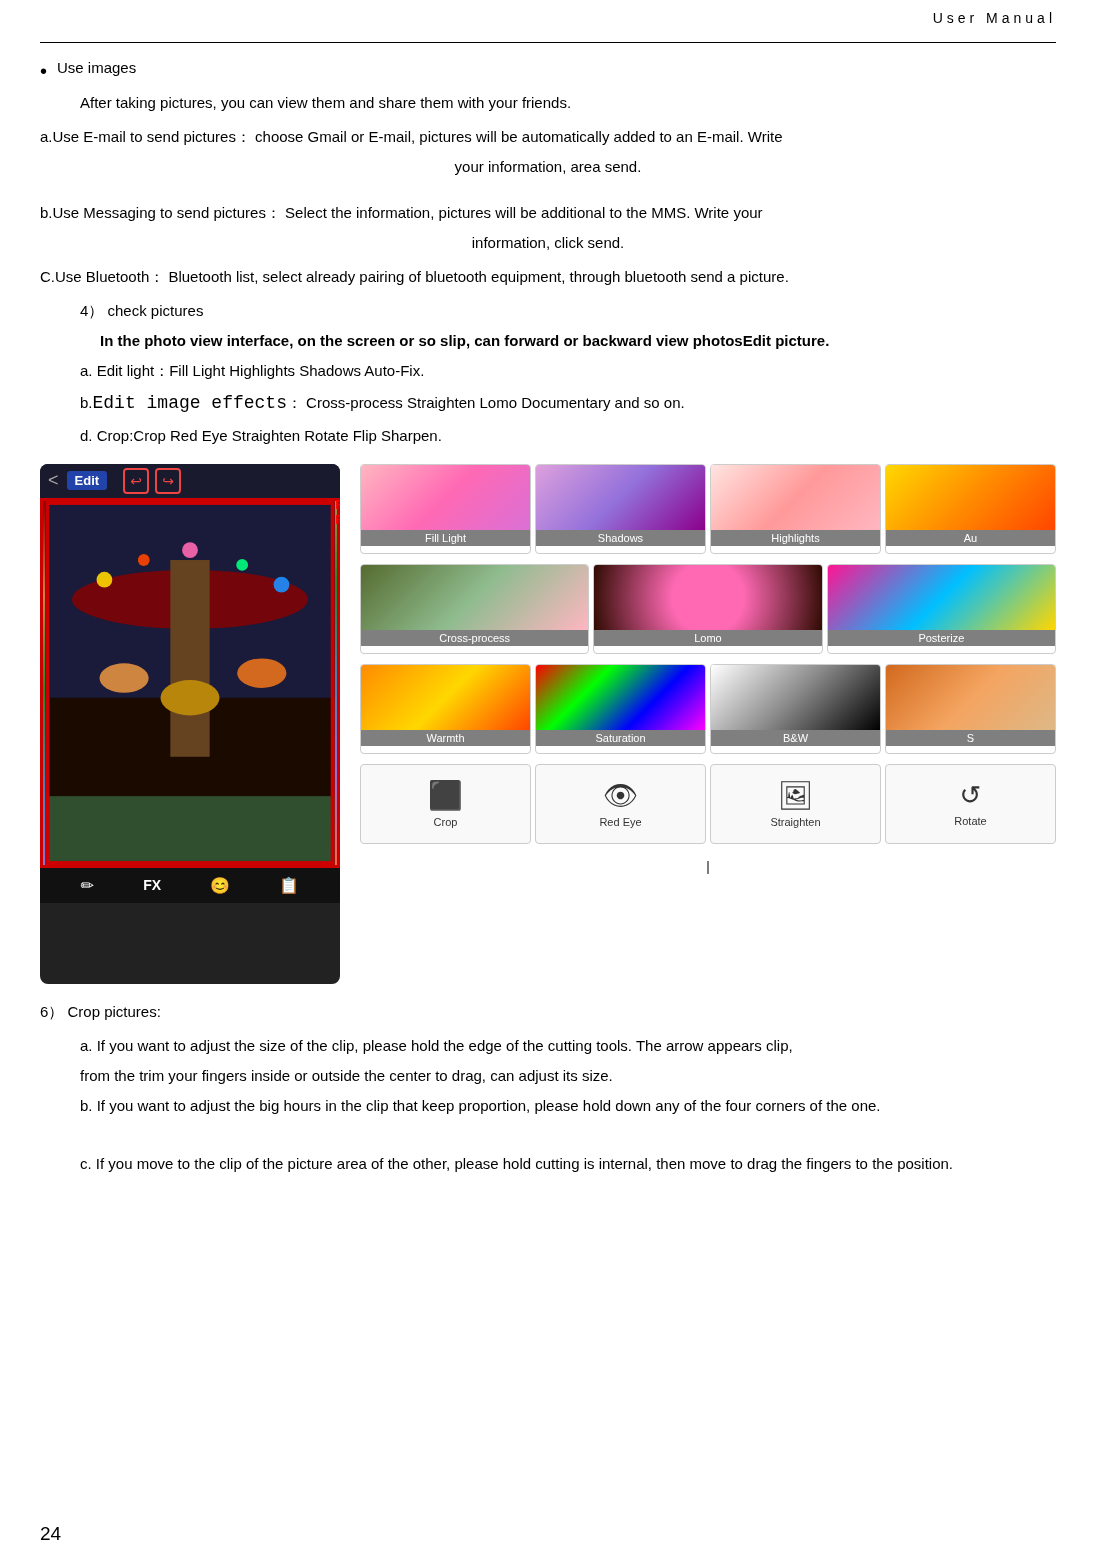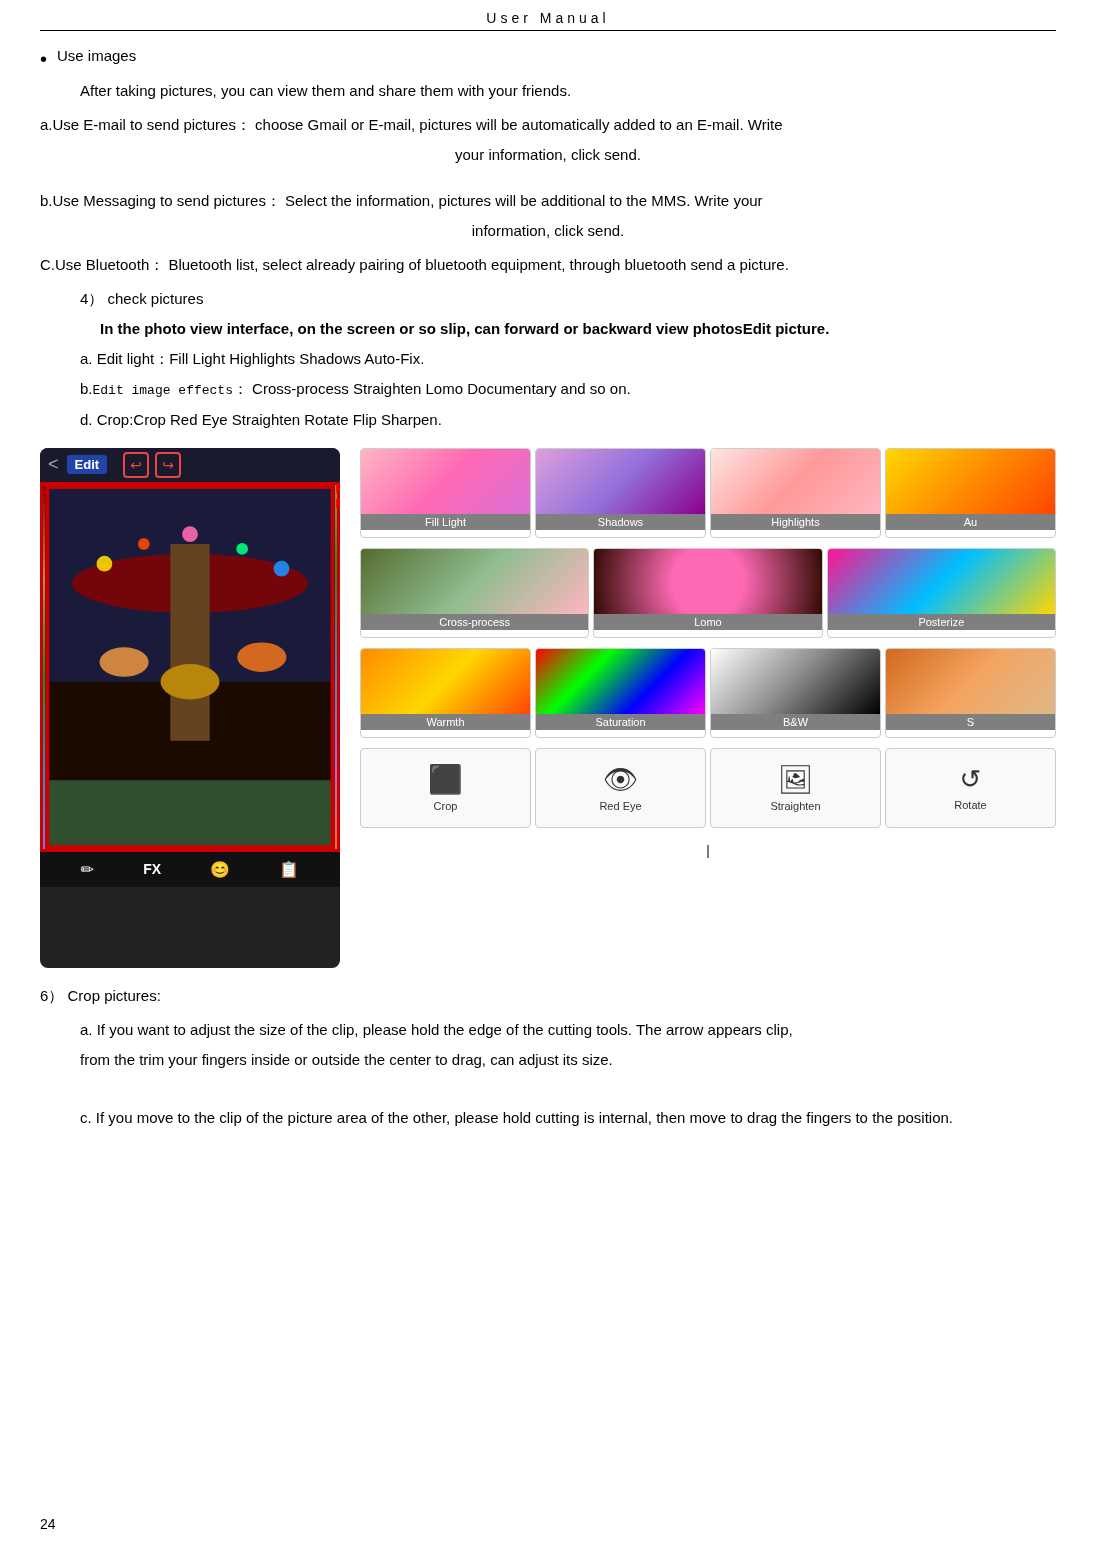--- a/index.html
+++ b/index.html
@@ -7,32 +7,32 @@
       font-family: Arial, sans-serif;
       font-size: 15px;
       background: #fff;
       color: #000;
       width: 1096px;
       min-height: 1552px;
       padding: 10px 40px 40px 40px;
       position: relative;
     }
     .header {
-      text-align: center;
+      text-align: right;
       border-bottom: 1px solid #000;
-      padding-bottom: 4px;
+      padding-bottom: 16px;
       margin-bottom: 16px;
       font-size: 14px;
       letter-spacing: 4px;
     }
     .page-number {
       position: absolute;
-      bottom: 20px;
+      bottom: 7px;
       left: 40px;
-      font-size: 14px;
+      font-size: 19px;
     }
     .bullet-item {
       display: flex;
       align-items: flex-start;
       margin-bottom: 8px;
     }
     .bullet {
       margin-right: 10px;
       font-size: 20px;
       line-height: 1.2;
@@ -49,21 +49,21 @@
     }
     .indent2 {
       margin-left: 60px;
       font-weight: bold;
     }
     .center {
       text-align: center;
     }
     .mono {
       font-family: 'Courier New', monospace;
-      font-size: 13px;
+      font-size: 18px;
     }
     .img-section {
       display: flex;
       margin: 16px 0;
       gap: 20px;
       align-items: flex-start;
     }
     .left-phone {
       width: 300px;
       min-height: 520px;
@@ -188,21 +188,21 @@
   <span class="bullet">•</span>
   <span>Use images</span>
 </div>
 
 <div class="section">
   <p class="indent">After taking pictures, you can view them and share them with your friends.</p>
 </div>
 
 <div class="section">
   <p>a.Use E-mail to send pictures：  choose Gmail or E-mail, pictures will be automatically added to an E-mail.  Write</p>
-  <p class="center">your information, click send.</p>
+  <p class="center">your information, area send.</p>
 </div>
 
 <div class="line-break"></div>
 
 <div class="section">
   <p>b.Use Messaging to send pictures：  Select the information, pictures will be additional to the MMS. Write your</p>
   <p class="center">information, click send.</p>
 </div>
 
 <div class="section">
@@ -351,20 +351,21 @@
   </div>
 </div>
 
 <div class="section">
   <p>6） Crop pictures:</p>
 </div>
 
 <div class="section">
   <p class="indent">a. If you want to adjust the size of the clip, please hold the edge of the cutting tools.  The arrow appears clip,</p>
   <p class="indent">from the trim your fingers inside or outside the center to drag, can adjust its size.</p>
+  <p class="indent">b. If you want to adjust the big hours in the clip that keep proportion, please hold down any of the four corners of the one.</p>
 </div>
 
 <div class="line-break"></div>
 <div class="line-break"></div>
 
 <div class="section">
   <p class="indent">c. If you move to the clip of the picture area of the other, please hold cutting is internal, then move to drag the fingers to the position.</p>
 </div>
 
 <div class="page-number">24</div>

